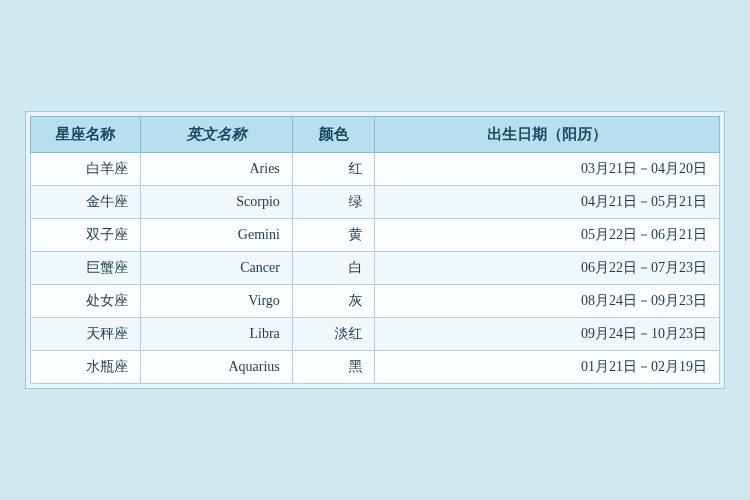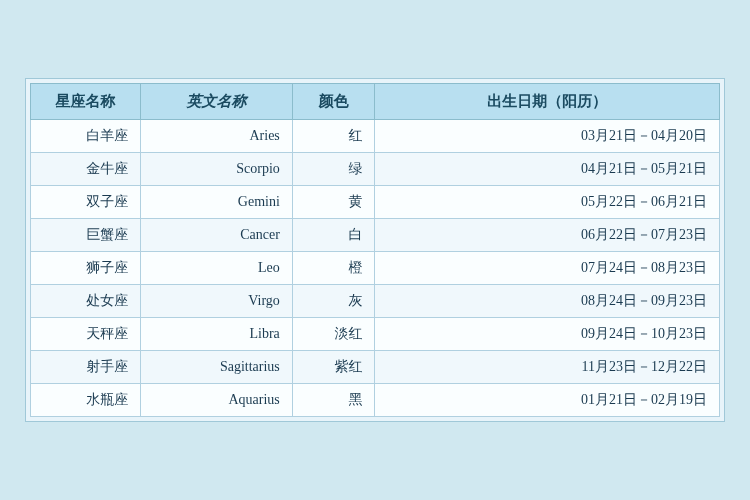--- a/index.html
+++ b/index.html
@@ -95,44 +95,32 @@
           <td>黄</td>
           <td>05月22日－06月21日</td>
         </tr>
         <tr>
           <td>巨蟹座</td>
           <td>Cancer</td>
           <td>白</td>
           <td>06月22日－07月23日</td>
         </tr>
         <tr>
-          <td>狮子座</td>
-          <td>Leo</td>
-          <td>橙</td>
-          <td>07月24日－08月23日</td>
-        </tr>
-        <tr>
           <td>处女座</td>
           <td>Virgo</td>
           <td>灰</td>
           <td>08月24日－09月23日</td>
         </tr>
         <tr>
           <td>天秤座</td>
           <td>Libra</td>
           <td>淡红</td>
           <td>09月24日－10月23日</td>
         </tr>
         <tr>
-          <td>射手座</td>
-          <td>Sagittarius</td>
-          <td>紫红</td>
-          <td>11月23日－12月22日</td>
-        </tr>
-        <tr>
           <td>水瓶座</td>
           <td>Aquarius</td>
           <td>黑</td>
           <td>01月21日－02月19日</td>
         </tr>
       </tbody>
   </table>
 </div>
 
 </body></html>

